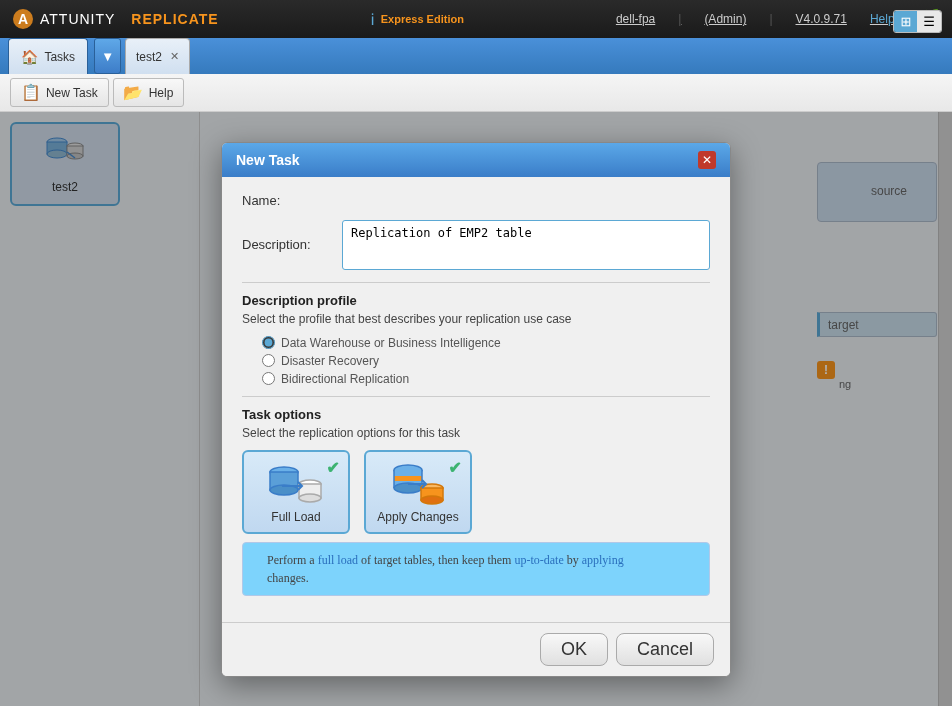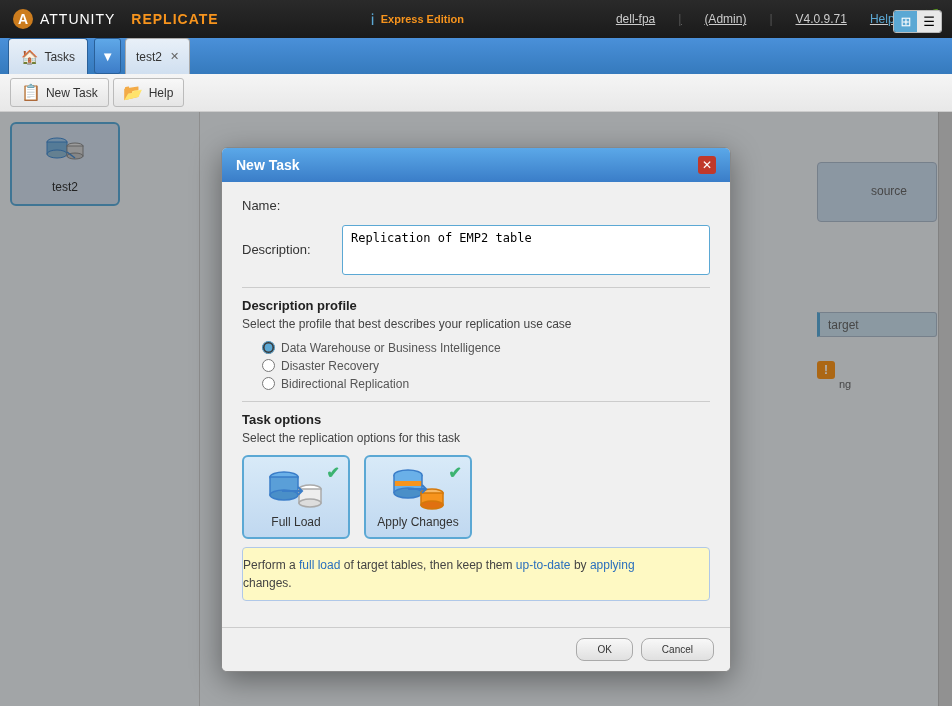--- a/index.html
+++ b/index.html
@@ -366,44 +366,45 @@
       position: absolute;
       top: 6px;
       right: 8px;
       color: #3cb371;
       font-size: 16px;
       font-weight: bold;
     }
 
     
     .dialog-desc {
-      background: #fef9c3;
+      background: #7dd3fc;
       border: 1px solid #b0c8e8;
       border-radius: 4px;
-      padding: 8px 0;
+      padding: 8px 24px;
       margin: 8px 0 10px;
       font-size: 12px;
       color: #444;
       line-height: 1.5;
+      font-family: Liberation Serif, serif;
     }
     .dialog-desc span.highlight { color: #2a6fbd; }
 
     
     .dialog-footer {
       border-top: 1px solid #ccc;
       padding: 10px 16px;
       display: flex;
       justify-content: flex-end;
       gap: 8px;
       background: #f0f0f0;
     }
     .btn-ok, .btn-cancel {
       padding: 5px 20px;
       border-radius: 8px;
-      font-size: 10px;
+      font-size: 18px;
       cursor: pointer;
       border: 1px solid #aaa;
     }
     .btn-ok {
       background: linear-gradient(to bottom, #f8f8f8, #e0e0e0);
       color: #333;
     }
     .btn-cancel {
       background: linear-gradient(to bottom, #f8f8f8, #e0e0e0);
       color: #333;

